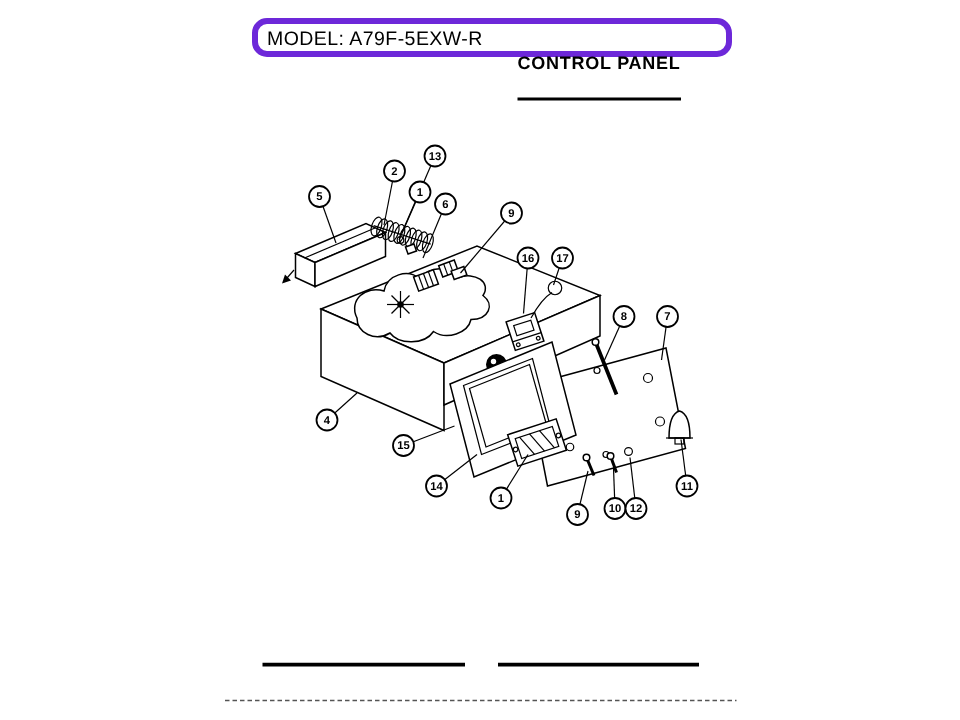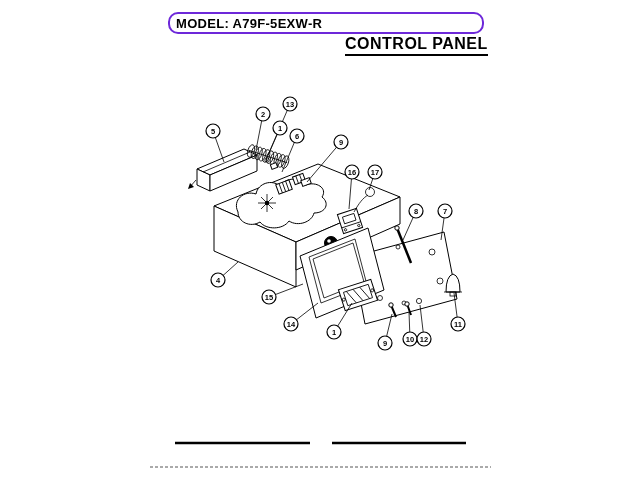--- a/index.html
+++ b/index.html
@@ -2,28 +2,28 @@
 <html><head>
 <meta charset="utf-8">
 <style>
   html,body{margin:0;padding:0;background:#ffffff;}
   .stage{
     position:relative;width:640px;height:480px;background:#fff;overflow:hidden;
     font-family:"Liberation Sans",sans-serif;color:#000;
   }
   .model-box{
     position:absolute;left:168px;top:12px;width:306px;height:18px;
-    border:2px solid #6d28d9;border-radius:10px;
+    border:4px solid #6d28d9;border-radius:10px;
     display:flex;align-items:center;padding-left:6px;
-    font-weight:bold;font-size:13px;letter-spacing:0.3px;background:#fff;
+    font-weight:normal;font-size:13px;letter-spacing:0.3px;background:#fff;
   }
   .panel-title{
     position:absolute;left:345px;top:35px;
-    font-weight:bold;font-size:16px;letter-spacing:0.5px;
-    border-bottom:2px solid #000;padding-bottom:1px;
+    font-weight:bold;font-size:12px;letter-spacing:0.5px;
+    border-bottom:2px solid #000;padding-bottom:16px;
   }
   svg.diagram{position:absolute;left:0;top:0;}
   .part{fill:#fff;stroke:#000;stroke-width:1;}
   .thin{fill:none;stroke:#000;stroke-width:0.8;}
   .leader{stroke:#000;stroke-width:0.8;}
   .balloon{fill:#fff;stroke:#000;stroke-width:1.2;}
   .balloon-num{font-family:"Liberation Sans",sans-serif;font-size:7.5px;font-weight:bold;text-anchor:middle;fill:#000;}
 </style>
 </head>
 <body>

